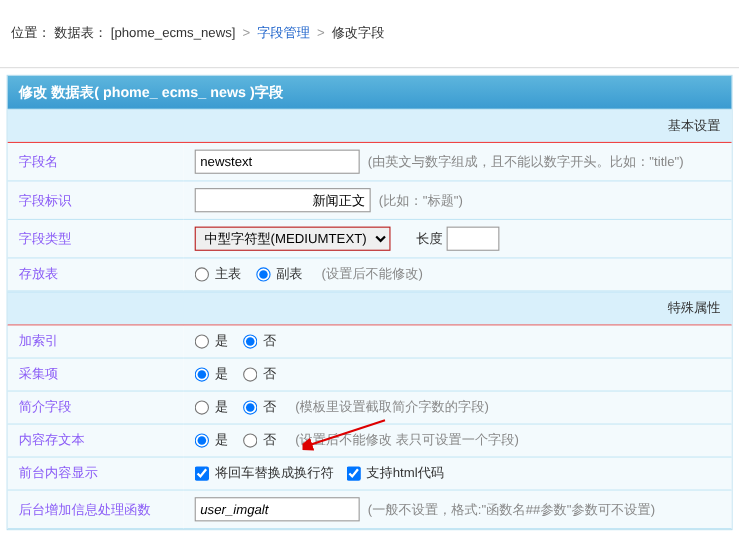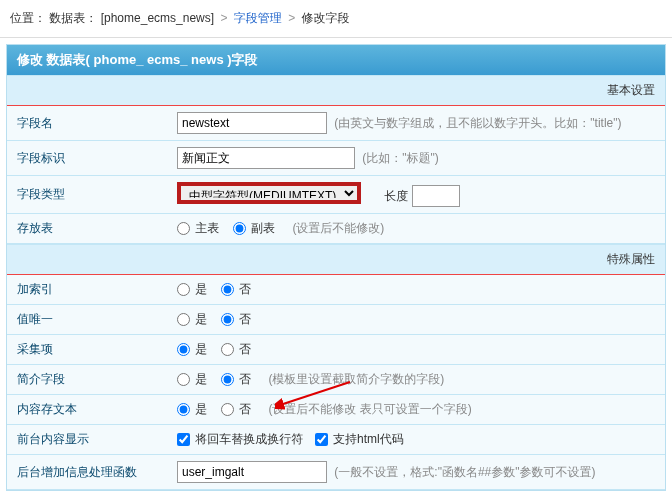--- a/index.html
+++ b/index.html
@@ -1,29 +1,29 @@
 <!DOCTYPE html>
 <html><head>
 <meta charset="utf-8">
 <style>
 * { box-sizing: border-box; margin: 0; padding: 0; }
 body { font-family: "Microsoft YaHei", Arial, sans-serif; font-size: 12px; color: #333; background: #fff; width: 672px; position: relative; }
-.breadcrumb { padding: 10px 10px; background: #fff; border-bottom: 1px solid #ddd; }
+.breadcrumb { padding: 22px 10px; background: #fff; border-bottom: 1px solid #ddd; }
 .breadcrumb a { color: #2266cc; text-decoration: none; }
 .breadcrumb .sep { color: #999; margin: 0 3px; }
 .panel { border: 1px solid #b9dff0; margin: 6px; }
 .panel-header { background: linear-gradient(#5db5dd, #3a9bd1); color: #fff; font-weight: bold; padding: 6px 10px; font-size: 13px; }
 .section-header { background: #d9f0fb; padding: 6px 10px; font-weight: normal; color: #333; border-top: 1px solid #c3e6f5; border-bottom: 1px solid #ef4444; text-align: right; }
 table { width: 100%; border-collapse: collapse; }
 td { padding: 6px 10px; border-bottom: 1px solid #c3e6f5; background: #f3fafd; vertical-align: middle; }
-td.label { width: 160px; color: #0c4a6e; }
+td.label { width: 160px; color: #8b5cf6; }
 td.field { }
 .hint { color: #888; margin-left: 4px; }
 input[type="text"] { border: 1px solid #999; padding: 3px 4px; font-size: 12px; height: 22px; }
-select { border: 4px solid #b91c1c; padding: 2px 4px; font-size: 12px; height: 22px; background: #efefef; }
+select { border: 1px solid #b91c1c; padding: 2px 4px; font-size: 12px; height: 22px; background: #efefef; }
 input[type="radio"], input[type="checkbox"] { vertical-align: middle; margin-right: 2px; }
 .radio-group label { margin-right: 10px; margin-top: 40px; }
 .arrow { position: absolute; left: 275px; top: 380px; pointer-events: none; }
 </style>
 </head>
 <body>
 
 <div class="breadcrumb">
   <span>位置：</span>
   <span>数据表：</span>
@@ -43,21 +43,21 @@
         <tr>
       <td class="label">字段名</td>
       <td class="field">
         <input type="text" style="width: 150px;" value="newstext">
         <span class="hint">(由英文与数字组成，且不能以数字开头。比如："title")</span>
       </td>
     </tr>
     <tr>
       <td class="label">字段标识</td>
       <td class="field">
-        <input type="text" style="width: 178px;" value="新闻正文">
+        <input type="text" style="width: 160px; text-align: right;" value="新闻正文">
         <span class="hint">(比如："标题")</span>
       </td>
     </tr>
     <tr>
       <td class="label">字段类型</td>
       <td class="field">
         <select>
           <option>中型字符型(MEDIUMTEXT)</option>
         </select>
         <span style="margin-left:20px">长度</span>
@@ -79,27 +79,20 @@
   <table>
     <tbody>
         <tr>
       <td class="label">加索引</td>
       <td class="field radio-group">
         <label><input type="radio" name="idx" style=""> <span>是</span></label>
         <label><input type="radio" name="idx" checked="" style=""> <span>否</span></label>
       </td>
     </tr>
     <tr>
-      <td class="label">值唯一</td>
-      <td class="field radio-group">
-        <label><input type="radio" name="uq" style=""> <span>是</span></label>
-        <label><input type="radio" name="uq" checked="" style=""> <span>否</span></label>
-      </td>
-    </tr>
-    <tr>
       <td class="label">采集项</td>
       <td class="field radio-group">
         <label><input type="radio" name="cj" checked="" style=""> <span>是</span></label>
         <label><input type="radio" name="cj" style=""> <span>否</span></label>
       </td>
     </tr>
     <tr>
       <td class="label">简介字段</td>
       <td class="field radio-group">
         <label><input type="radio" name="bf" style=""> <span>是</span></label>
@@ -118,21 +111,21 @@
     <tr>
       <td class="label">前台内容显示</td>
       <td class="field">
         <label><input type="checkbox" checked="" style=""> <span>将回车替换成换行符</span></label>
         <label style="margin-left:8px"><input type="checkbox" checked="" style=""> <span>支持html代码</span></label>
       </td>
     </tr>
     <tr>
       <td class="label">后台增加信息处理函数</td>
       <td class="field">
-        <input type="text" style="width: 150px;" value="user_imgalt">
+        <input type="text" style="width: 150px; font-style: italic;" value="user_imgalt">
         <span class="hint">(一般不设置，格式:"函数名##参数"参数可不设置)</span>
       </td>
     </tr>
 
   </tbody>
     </table>
 </div>
 
 <svg class="arrow" width="80" height="30">
   <defs>

